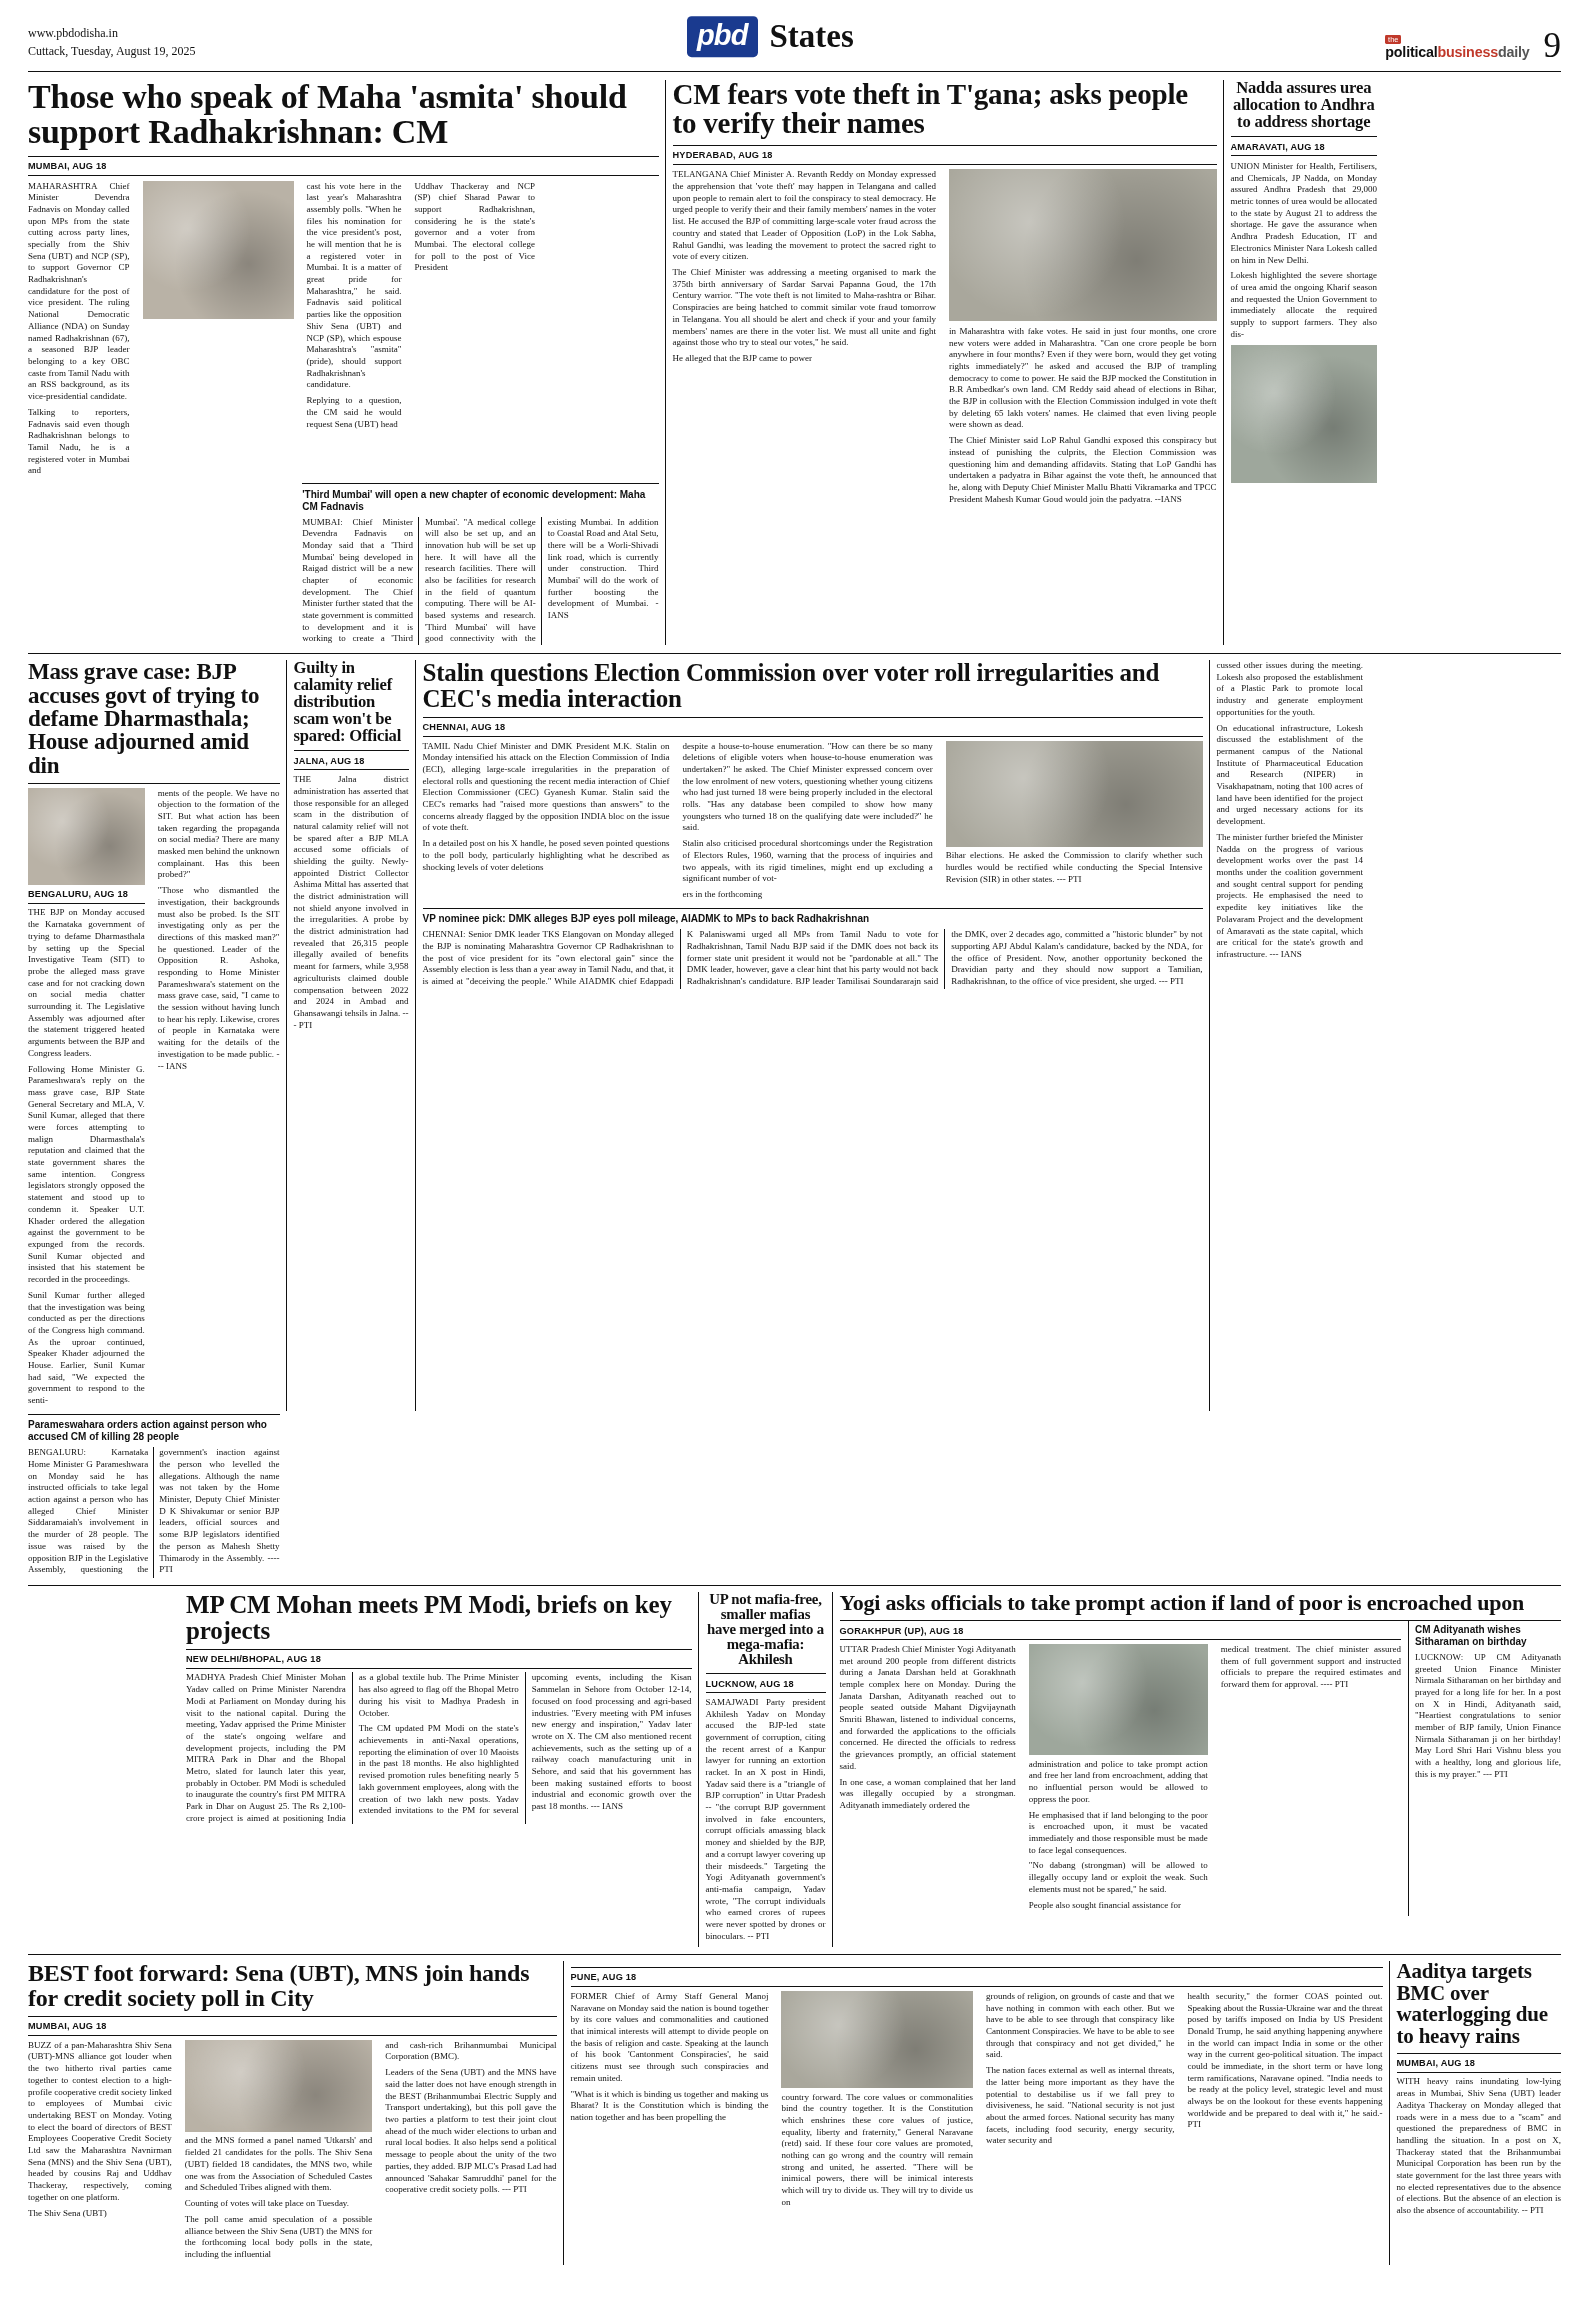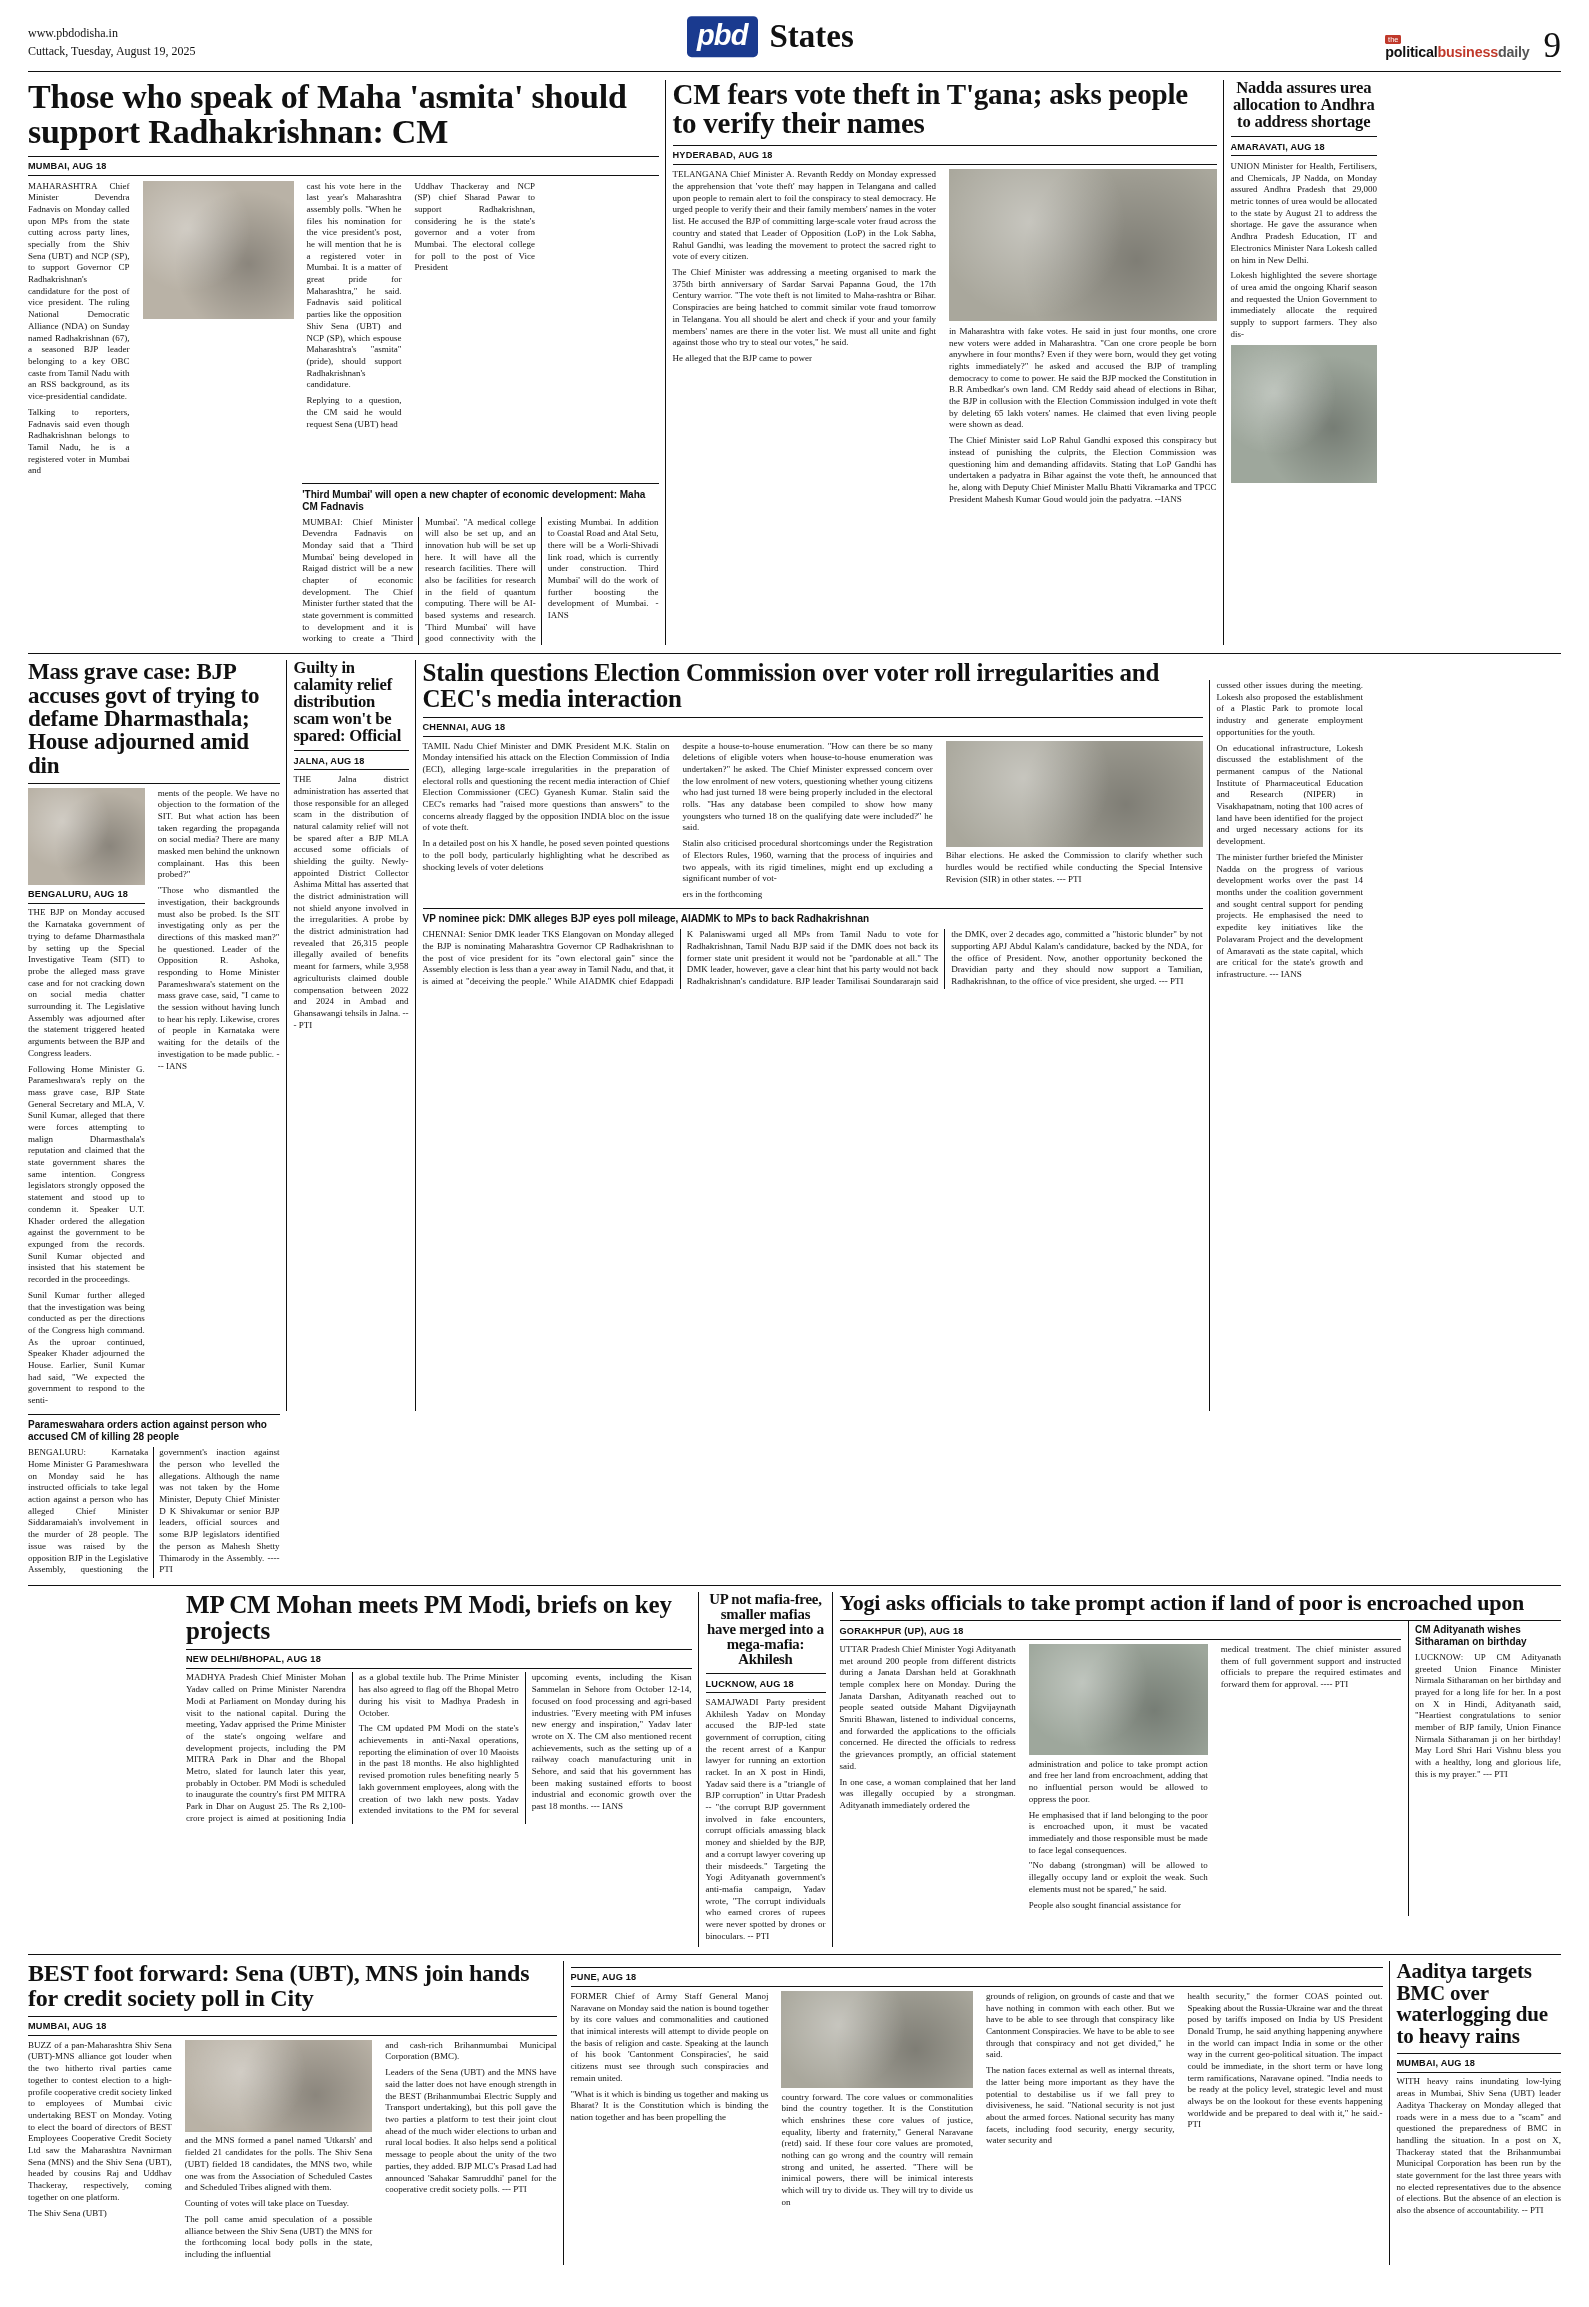--- a/index.html
+++ b/index.html
@@ -214,21 +214,21 @@
           </div>
         </div>
       </div>
       <div class="hline2" style="margin:2.8px 0 2.8px 0;"></div>
       <div class="subhead" style="text-align:left;">VP nominee pick: DMK alleges BJP eyes poll mileage, AIADMK to MPs to back Radhakrishnan</div>
       <div class="body-col" style="column-count:3;column-gap:13px;column-rule:0.5px solid #111;">
         <p>CHENNAI: Senior DMK leader TKS Elangovan on Monday alleged the BJP is nominating Maharashtra Governor CP Radhakrishnan to the post of vice president for its "own electoral gain" since the Assembly election is less than a year away in Tamil Nadu, and that, it is aimed at "deceiving the people." While AIADMK chief Edappadi K Palaniswami urged all MPs from Tamil Nadu to vote for Radhakrishnan, Tamil Nadu BJP said if the DMK does not back its former state unit president it would not be "pardonable at all." The DMK leader, however, gave a clear hint that his party would not back Radhakrishnan's candidature. BJP leader Tamilisai Soundararajn said the DMK, over 2 decades ago, committed a "historic blunder" by not supporting APJ Abdul Kalam's candidature, backed by the NDA, for the office of President. Now, another opportunity beckoned the Dravidian party and they should now support a Tamilian, Radhakrishnan, to the office of vice president, she urged. --- PTI</p>
       </div>
     </div>
 
-    <div class="col sep" style="width:154px;padding-right:0;margin-top:20px;">
+    <div class="col sep" style="width:154px;padding-right:0;">
       <div class="body-col">
         <p>cussed other issues during the meeting. Lokesh also proposed the establishment of a Plastic Park to promote local industry and generate employment opportunities for the youth.</p>
         <p>On educational infrastructure, Lokesh discussed the establishment of the permanent campus of the National Institute of Pharmaceutical Education and Research (NIPER) in Visakhapatnam, noting that 100 acres of land have been identified for the project and urged necessary actions for its development.</p>
         <p>The minister further briefed the Minister Nadda on the progress of various development works over the past 14 months under the coalition government and sought central support for pending projects. He emphasised the need to expedite key initiatives like the Polavaram Project and the development of Amaravati as the state capital, which are critical for the state's growth and infrastructure. --- IANS</p>
       </div>
     </div>
   </div>
 
   <div class="cols">
     <div class="col" style="width:258px;padding-left:0;">

